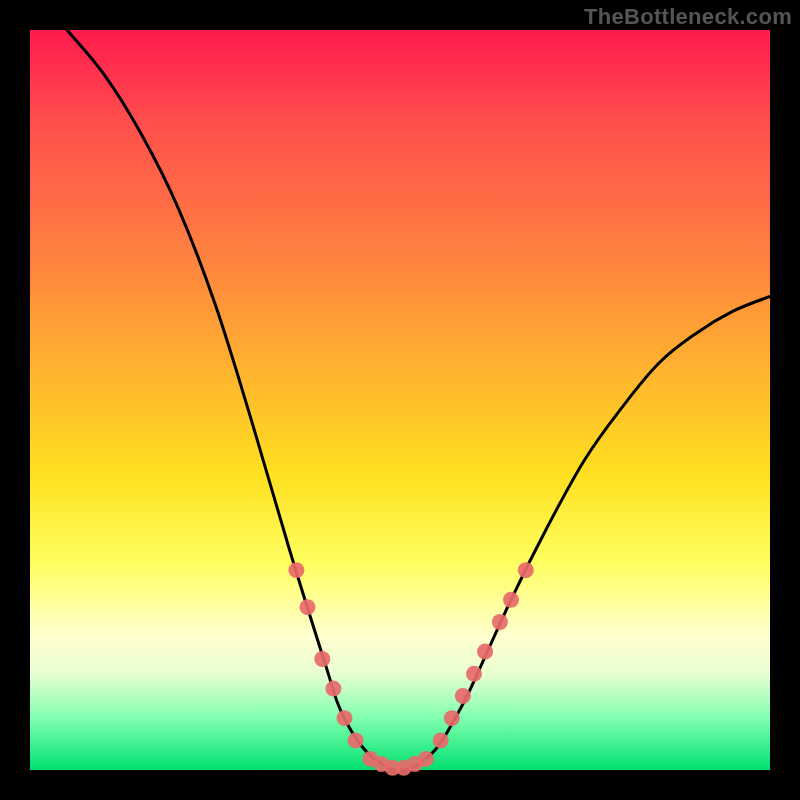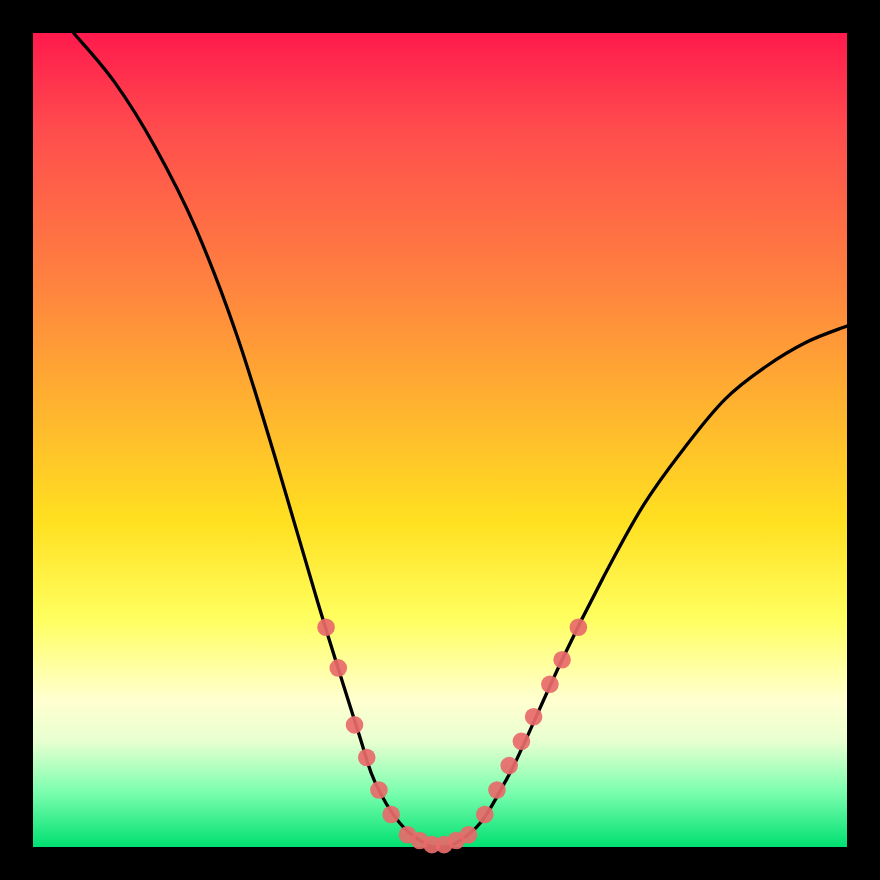--- a/index.html
+++ b/index.html
@@ -51,20 +51,21 @@
     top: 0;
     width: 740px;
     height: 740px;
     overflow: visible;
   }
 </style>
 </head>
 <body>
 
 <div class="frame">
+  <div class="watermark">TheBottleneck.com</div>
   <div class="plot-area">
     <svg class="curve" viewBox="0 0 740 740">
       <path id="curvePath" fill="none" stroke="#000000" stroke-width="3" stroke-linecap="round" d="M 37.0 0.0 C 43.7 8.0, 60.7 25.8, 74.0 44.4 C 87.3 63.0, 97.7 79.6, 111.0 103.6 C 124.3 127.6, 134.7 147.0, 148.0 177.6 C 161.3 208.2, 171.7 235.2, 185.0 273.8 C 198.3 312.4, 208.7 348.2, 222.0 392.2 C 235.3 436.2, 245.7 474.0, 259.0 518.0 C 272.3 562.0, 286.7 607.1, 296.0 636.4 C 305.3 665.7, 304.1 666.1, 310.8 680.8 C 317.5 695.5, 325.0 707.8, 333.0 717.8 C 341.0 727.8, 348.5 732.3, 355.2 736.3 C 361.9 740.3, 364.7 740.0, 370.0 740.0 C 375.3 740.0, 378.1 740.3, 384.8 736.3 C 391.5 732.3, 399.0 727.8, 407.0 717.8 C 415.0 707.8, 422.5 692.8, 429.2 680.8 C 435.9 668.8, 434.7 671.2, 444.0 651.2 C 453.3 631.2, 467.7 597.8, 481.0 569.8 C 494.3 541.8, 504.7 521.1, 518.0 495.8 C 531.3 470.5, 541.7 450.5, 555.0 429.2 C 568.3 407.9, 578.7 394.7, 592.0 377.4 C 605.3 360.1, 615.7 346.3, 629.0 333.0 C 642.3 319.7, 652.7 312.7, 666.0 303.4 C 679.3 294.1, 689.7 287.9, 703.0 281.2 C 716.3 274.5, 733.3 269.1, 740.0 266.4 "></path>
       <g id="markerGroup">
           <circle cx="266.4" cy="540.2" r="8" fill="#e86a6a" fill-opacity="0.92"></circle>
           <circle cx="277.5" cy="577.2" r="8" fill="#e86a6a" fill-opacity="0.92"></circle>
           <circle cx="292.3" cy="629.0" r="8" fill="#e86a6a" fill-opacity="0.92"></circle>
           <circle cx="303.4" cy="658.6" r="8" fill="#e86a6a" fill-opacity="0.92"></circle>
           <circle cx="314.5" cy="688.2" r="8" fill="#e86a6a" fill-opacity="0.92"></circle>
           <circle cx="325.6" cy="710.4" r="8" fill="#e86a6a" fill-opacity="0.92"></circle>

